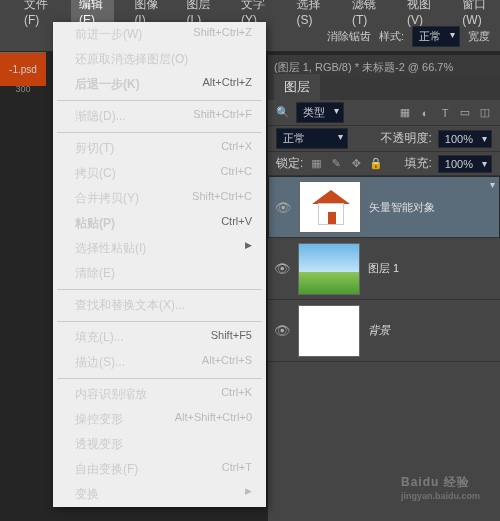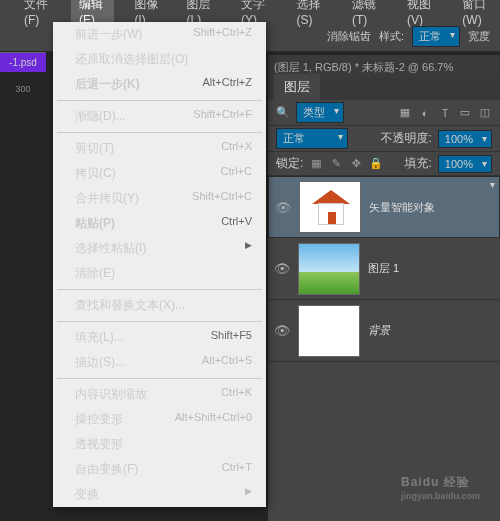--- a/index.html
+++ b/index.html
@@ -3,23 +3,23 @@
 <meta charset="utf-8">
 <style>
 *{margin:0;padding:0;box-sizing:border-box;font-family:"Microsoft YaHei",sans-serif;font-size:12px;color:#ccc;user-select:none}
 body{background:#252525;width:500px;height:521px;overflow:hidden;position:relative}
 .menubar{display:flex;background:#454545;height:22px;align-items:center;padding-left:16px;gap:12px}
 .menubar div{padding:3px 8px;cursor:default}
 .menubar .active{background:#666;color:#fff}
 .toolbar{height:30px;background:#454545;display:flex;align-items:center;gap:8px;padding:0 10px;border-bottom:1px solid #2a2a2a}
 .toolbar .spacer{flex:1}
 .toolbar .lbl{font-size:11px}
-.sel{background:#0369a1;border:1px solid #2a2a2a;padding:2px 18px 2px 6px;position:relative;font-size:11px}
+.sel{background:#0f172a;border:1px solid #2a2a2a;padding:2px 18px 2px 6px;position:relative;font-size:11px}
 .sel::after{content:"▾";position:absolute;right:4px;top:2px;font-size:10px}
-.left{position:absolute;left:0;top:52px;width:46px;height:20px;background:#6d28d9;border-top:1px solid #666;font-size:10px;display:flex;align-items:center;justify-content:center}
+.left{position:absolute;left:0;top:52px;width:46px;height:34px;background:#c2410c;border-top:1px solid #666;font-size:10px;display:flex;align-items:center;justify-content:center}
 .ruler{position:absolute;left:0;top:84px;width:46px;height:14px;font-size:9px;color:#888;text-align:center}
 .dropdown{position:absolute;left:53px;top:22px;width:213px;background:#eee;color:#000;box-shadow:2px 2px 8px rgba(0,0,0,.5);z-index:100}
 .dropdown .mi{display:flex;justify-content:space-between;padding:4px 14px 4px 22px;color:#333;font-size:12px}
 .dropdown .mi.dim{color:#999}
 .dropdown .mi.bold span:first-child{font-weight:bold}
 .dropdown .mi .sc{color:#666;font-size:11px}
 .dropdown .mi.dim .sc{color:#bbb}
 .dropdown .sep{height:1px;background:#ccc;margin:3px 4px}
 .dropdown .mi.arrow::after{content:"▶";font-size:9px;color:#666;margin-left:auto}
 .dropdown .mi.arrow.dim::after{color:#bbb}

